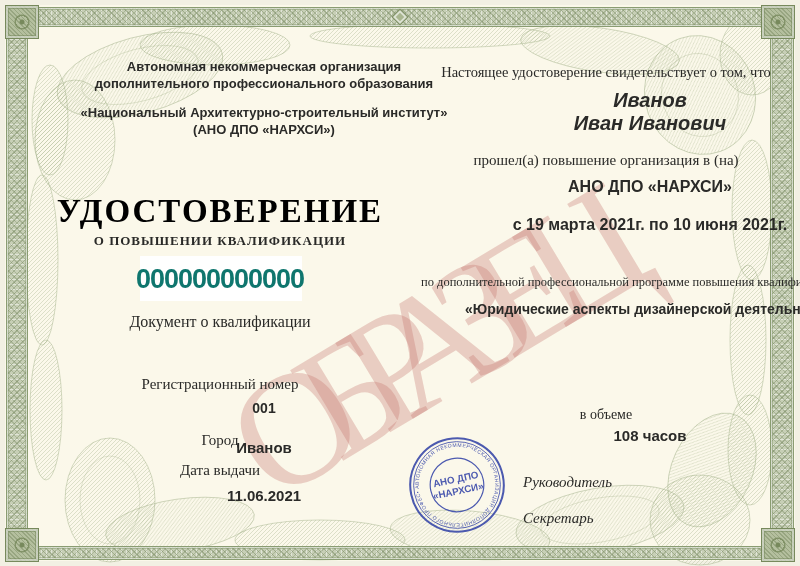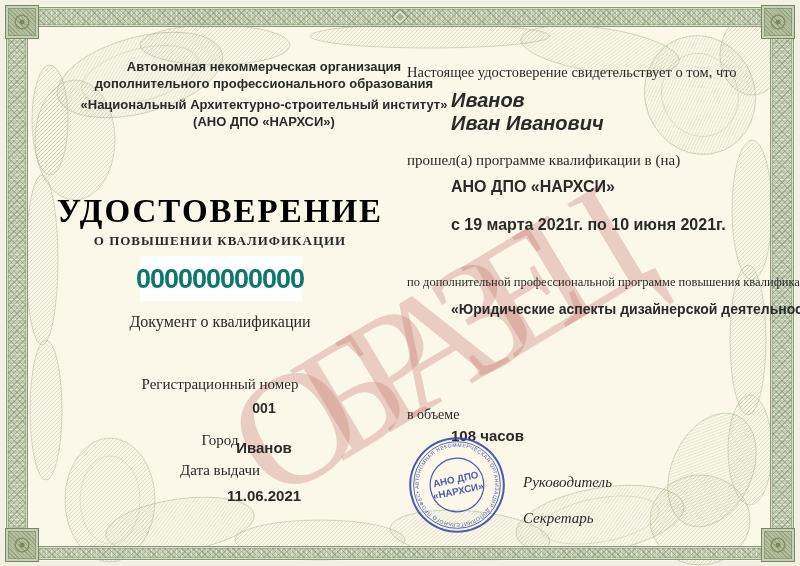--- a/index.html
+++ b/index.html
@@ -52,21 +52,21 @@
     position:absolute; z-index:4; left:30px; top:255px; width:780px;
     text-align:center; font-family:"Liberation Serif", serif;
     font-size:160px; font-weight:400; letter-spacing:-38px; line-height:170px;
     color:rgba(197,116,110,.32);
     transform:rotate(-31deg);
     white-space:nowrap; pointer-events:none; padding-right:38px;
   }
   
   .t{position:absolute; z-index:6; white-space:nowrap;}
   .colL{left:30px; width:380px; text-align:center;}
-  .colR{left:407px; width:370px; text-align:left;}
+  .colR{left:421px; width:370px; text-align:center;}
   .sans{font-family:"Liberation Sans", sans-serif;margin-left:44px;}
   .serif{font-family:"Liberation Serif", serif;}
   .b{font-weight:bold;}
   .i{font-style:italic;}
   .whitebox{position:absolute; z-index:5; left:140px; top:256px; width:162px; height:45px; background:#ffffff;}
   .number{font-family:"Liberation Sans", sans-serif; font-weight:bold; font-size:27px; letter-spacing:-1px;}
   .title{font-size:33px; font-weight:bold; letter-spacing:2px; color:#000000;}
   .subtitle{font-size:13px; font-weight:bold; letter-spacing:1px;}
   .stamp-wrap{position:absolute; z-index:7; left:406px; top:434px; width:102px; height:102px; transform:rotate(-12deg); opacity:.88;}
   .clouds{position:absolute; inset:0; z-index:1; pointer-events:none;}
@@ -122,21 +122,21 @@
   <div class="corner bl"></div>
   <div class="corner br"></div>
   <div class="ornament"></div>
 
   <div class="watermark">ОБРАЗЕЦ</div>
 
   <div class="t colL sans b" style="top:58px; font-size:13px; line-height:17px;">
     <div>Автономная некоммерческая организация</div>
     <div>дополнительного профессионального образования</div>
   </div>
-  <div class="t colL sans b" style="top:96px; font-size:13px; line-height:17px;">
+  <div class="t colL sans b" style="top:104px; font-size:13px; line-height:17px;">
     <div>«Национальный Архитектурно-строительный институт»</div>
     <div>(АНО ДПО «НАРХСИ»)</div>
   </div>
 
   <div class="t colL serif title" style="top:193px;">УДОСТОВЕРЕНИЕ</div>
   <div class="t colL serif subtitle" style="top:233px;">О ПОВЫШЕНИИ КВАЛИФИКАЦИИ</div>
 
   <div class="whitebox"></div>
   <div class="t colL number" style="top:264px; color:#0f766e;">000000000000</div>
 
@@ -146,21 +146,21 @@
   <div class="t colL sans b" style="top:400px; font-size:14px;">001</div>
   <div class="t colL serif" style="top:418px; font-size:15px;margin-top:14px;">Город</div>
   <div class="t colL sans b" style="top:439px; font-size:15px;">Иванов</div>
   <div class="t colL serif" style="top:462px; font-size:15px;">Дата выдачи</div>
   <div class="t colL sans b" style="top:487px; font-size:15px;">11.06.2021</div>
 
   <div class="t colR serif" style="top:64px; font-size:14.5px;">Настоящее удостоверение свидетельствует о том, что</div>
   <div class="t colR sans b i" style="top:89px; font-size:20px;">Иванов</div>
   <div class="t colR sans b i" style="top:112px; font-size:20px;">Иван Иванович</div>
 
-  <div class="t colR serif" style="top:152px; font-size:15px;">прошел(а) программе квалификации в (на)</div>
+  <div class="t colR serif" style="top:152px; font-size:15px;">прошел(а) повышение организация в (на)</div>
   <div class="t colR sans b" style="top:178px; font-size:16px;">АНО ДПО «НАРХСИ»</div>
   <div class="t colR sans b" style="top:216px; font-size:16px;">с 19 марта 2021г. по 10 июня 2021г.</div>
 
   <div class="t colR serif" style="top:275px; font-size:12.5px;">по дополнительной профессиональной программе повышения квалификации</div>
   <div class="t colR sans b" style="top:301px; font-size:14px;">«Юридические аспекты дизайнерской деятельности»</div>
 
   <div class="t colR serif" style="top:407px; font-size:14px;">в объеме</div>
   <div class="t colR sans b" style="top:427px; font-size:15px;">108 часов</div>
 
   <div class="t serif i" style="left:523px; top:474px; font-size:15px;">Руководитель</div>

